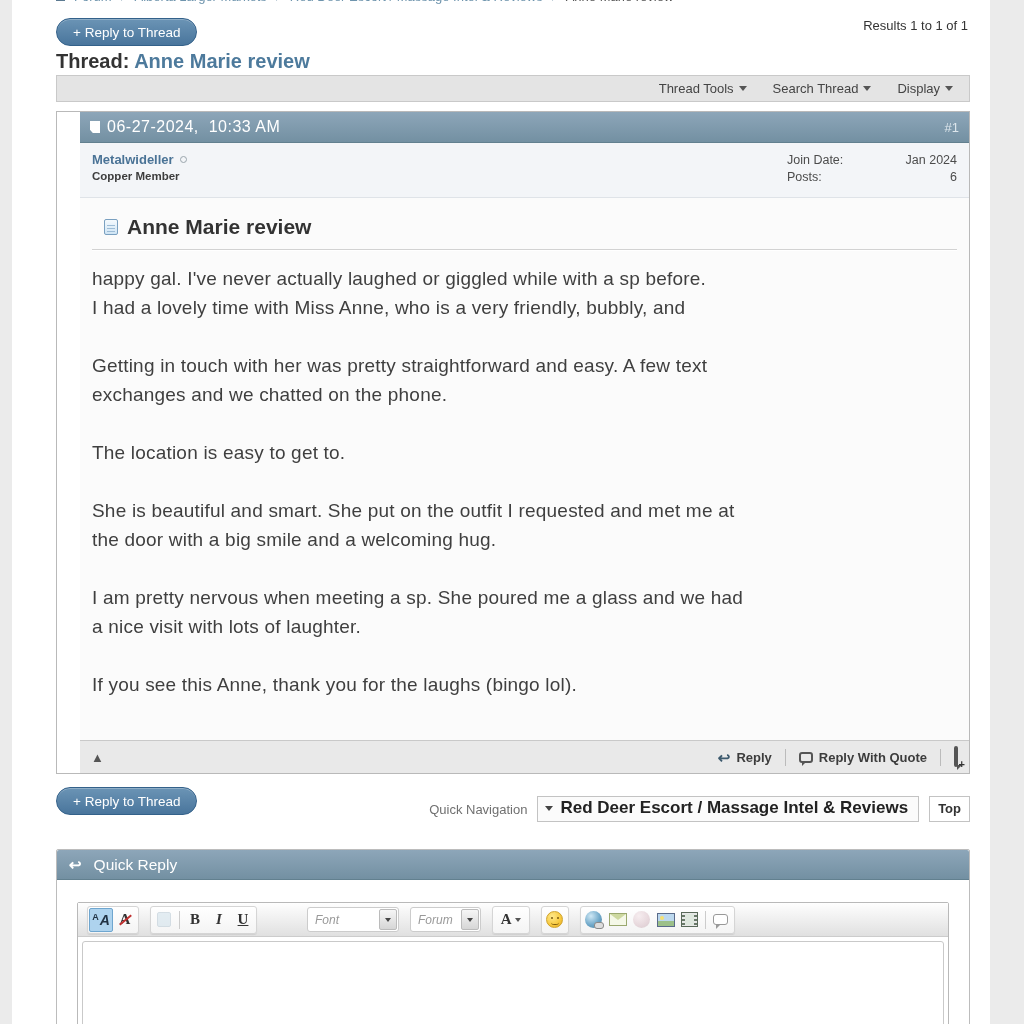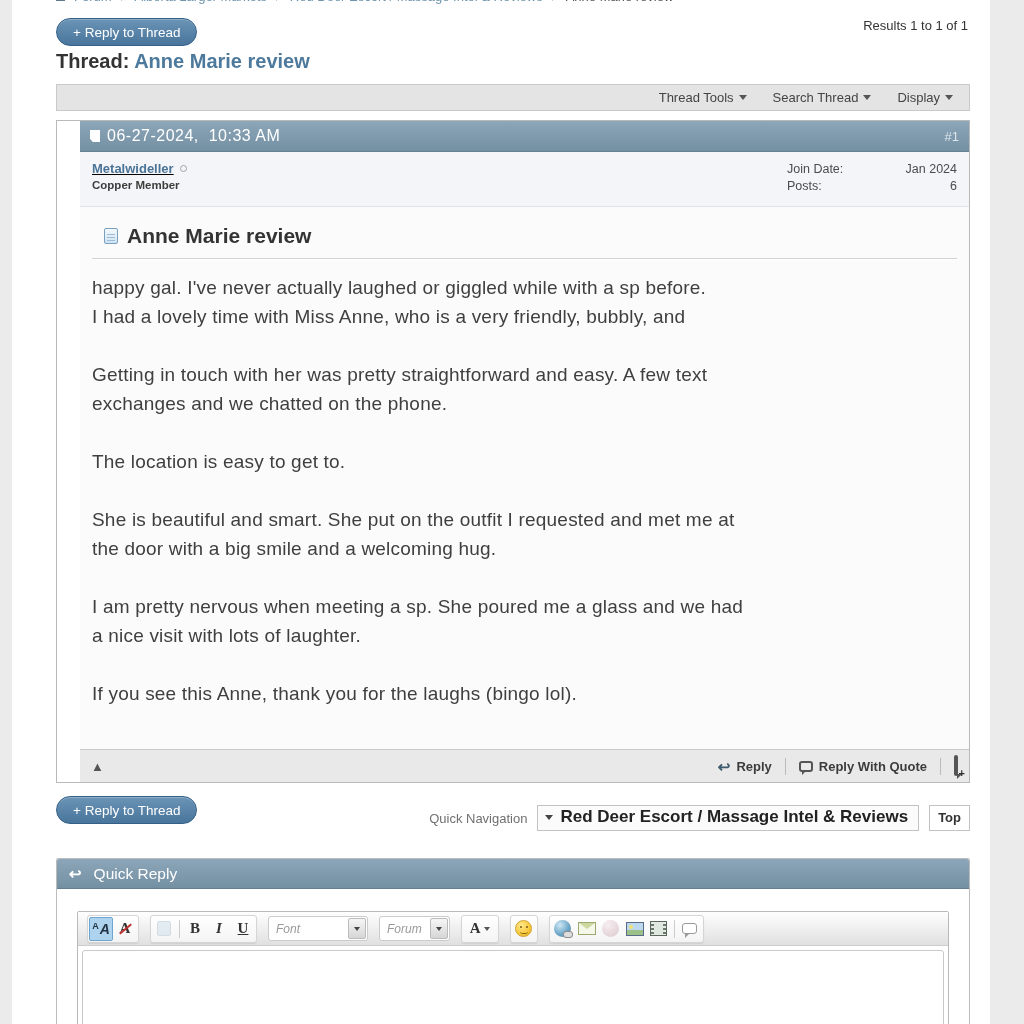--- a/index.html
+++ b/index.html
@@ -26,39 +26,39 @@
     background:linear-gradient(#6b94b5,#49759c); border:1px solid #33618a; border-radius:14px;
     color:#fff; font-size:13.5px; display:flex; align-items:center; cursor:pointer;
     box-shadow:inset 0 1px 0 rgba(255,255,255,.25);
   }
   .results-count { position:absolute; right:2px; top:11px; font-size:13px; color:#333; }
 
   .thread-heading { font-size:20px; font-weight:bold; color:#333; }
   .thread-heading .thread-title-link { color:#4d7a9c; text-decoration:none; }
 
   .thread-menubar {
-    margin-top:11px; height:27px; background:#e4e4e4; border:1px solid #c9c9c9;
+    margin-top:2px; height:27px; background:#e4e4e4; border:1px solid #c9c9c9;
     display:flex; justify-content:flex-end; align-items:center; gap:26px; padding:0 16px;
     font-size:13px; color:#444;
   }
   .menubar-item { display:flex; align-items:center; gap:5px; cursor:pointer; }
   .caret-down { width:0; height:0; border-left:4px solid transparent; border-right:4px solid transparent; border-top:5px solid #555; display:inline-block; }
 
   
   .post { margin-top:9px; border:1px solid #b9b9b9;padding-left:23px; }
   .post-header {
     height:31px; background:linear-gradient(#8da6b9,#7390a2); border-bottom:1px solid #62808f;
     display:flex; align-items:center; padding:0 10px; color:#fff;
   }
   .date-icon { width:10px; height:12px; background:#fff; margin-right:7px; clip-path:polygon(0 0,100% 0,100% 100%,28% 100%,0 72%); }
   .post-date { font-size:16px; letter-spacing:.5px; white-space:pre; }
   .post-number { margin-left:auto; color:#dde6ec; font-size:13px; text-decoration:none; }
 
   .post-userinfo { background:#f3f5f8; padding:9px 12px 11px; display:flex; border-bottom:1px solid #dfe3e8; }
-  .username-row { display:flex; align-items:center; gap:6px;text-decoration:underline; }
+  .username-row { display:flex; align-items:center; gap:6px; }
   .username-link { font-size:13px; font-weight:bold; color:#4a7396; text-decoration:none; }
   .status-dot { width:7px; height:7px; border:1px solid #9aa5ad; border-radius:50%; }
   .user-title { font-size:11.5px; font-weight:bold; color:#3d3d3d; margin-top:3px; }
   .user-stats { margin-left:auto; width:170px; font-size:12.5px; color:#4c4c4c; }
   .stat-row { display:flex; justify-content:space-between; line-height:17px; }
 
   .post-body { background:#fbfbfb; height:542px; padding:0 12px; }
   .post-title-row { padding:17px 0 10px 12px; display:flex; align-items:center; gap:9px; border-bottom:1px solid #d2d2d2; box-shadow:0 1px 0 #fff; }
   .doc-icon { width:14px; height:16px; background:linear-gradient(#f4f9fd,#cfe4f4); border:1px solid #7aa0c0; border-radius:2px; position:relative; }
   .doc-icon::before { content:""; position:absolute; left:2px; right:2px; top:3px; bottom:2px;
@@ -301,21 +301,21 @@
                   <span class="serif-letter">B</span>
                 </div>
               <div class="tb-btn">
                   <span class="serif-letter italic">I</span>
                 </div>
               <div class="tb-btn">
                   <span class="serif-letter underline">U</span>
                 </div>
             </div>
 
-            <div class="dd" style="width:100px;">
+            <div class="dd" style="width:92px;margin-left:39px;">
               <span class="dd-value" style="flex:1;">Font</span>
               <span class="dd-btn">
                   <span class="caret-down"></span>
                 </span>
             </div>
 
             <div class="dd">
               <span class="dd-value">Forum</span>
               <span class="dd-btn">
                   <span class="caret-down"></span>

